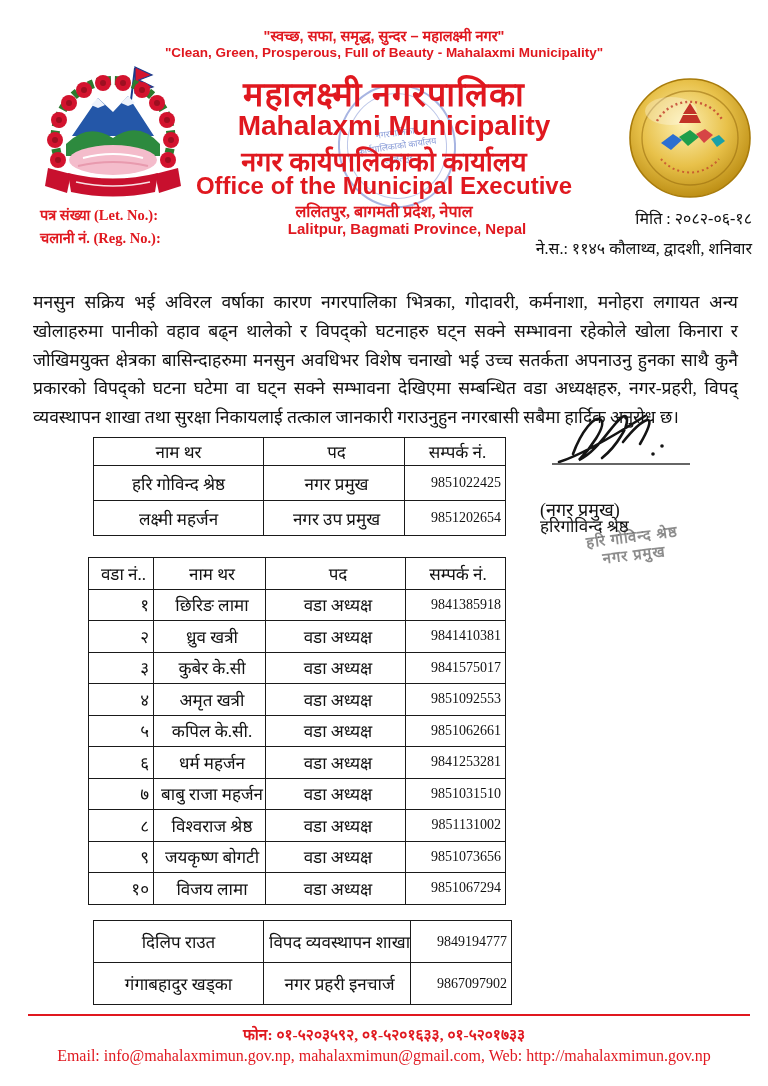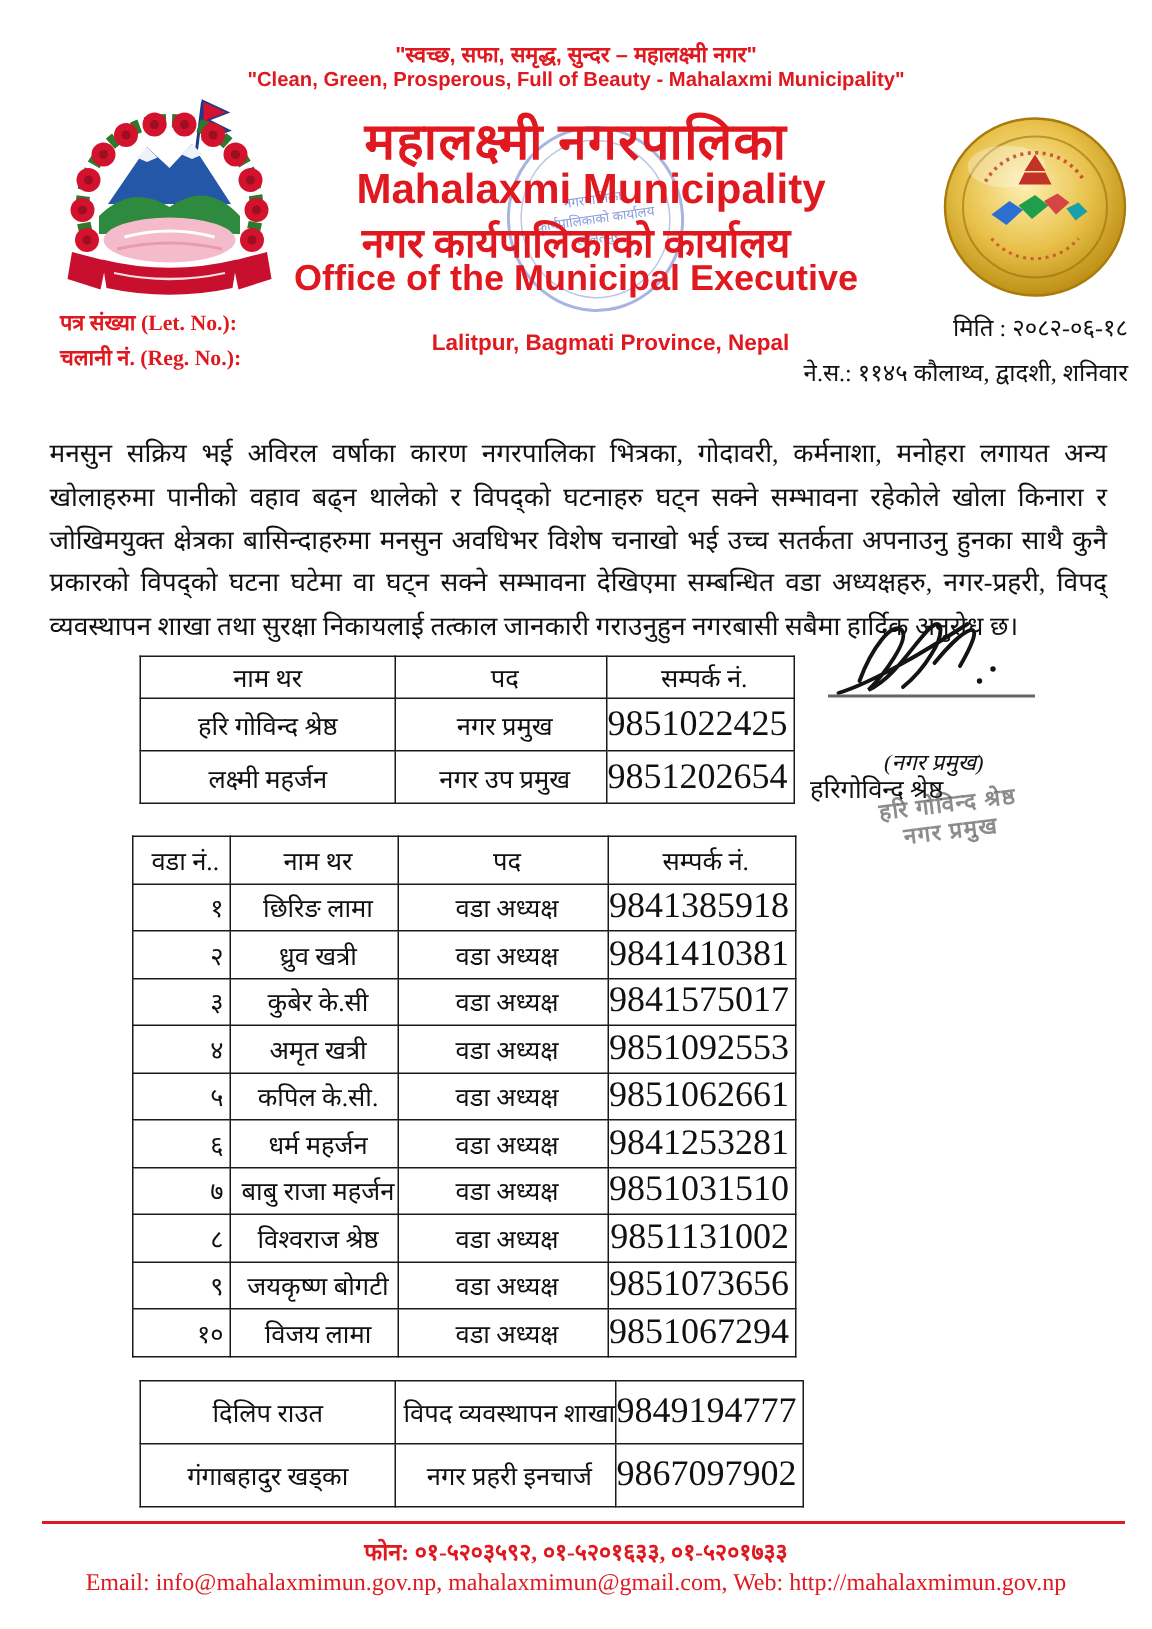--- a/index.html
+++ b/index.html
@@ -44,34 +44,34 @@
     left:33px; top:288px; width:705px; font-size:17.5px; line-height:28.8px;
     text-align:justify;
   }
 
   
   table { border-collapse:collapse; table-layout:fixed; background:transparent; }
   td, th { border:1.6px solid #1a1a1a; font-size:17px; font-weight:normal; overflow:hidden; white-space:nowrap; }
   .t-name-c { text-align:center; }
   .t-left { text-align:center; padding-left:5px; }
   .t-right { text-align:right; padding-right:4px; }
-  .t-num { font-size:24px; }
+  .t-num { font-size:14px; }
   .tbl-officials { left:93px; top:437px; }
   .tbl-officials tr.hdr td { height:28px; }
   .tbl-officials tr td { height:35px; }
   .tbl-wards { left:88px; top:557px; }
   .tbl-wards tr td { height:31.5px; }
   .tbl-contacts { left:93px; top:920px; }
   .tbl-contacts tr td { height:42px; }
 
   
   .sig-svg { left:545px; top:410px; width:140px; height:54px; }
   .sig-line { left:552px; top:463px; width:138px; height:2px; background:#666; }
   .sig-name { left:540px; top:470px; width:165px; text-align:left; font-size:17px;margin-top:44px; }
-  .sig-title { left:540px; top:497px; width:165px; text-align:center; font-size:15px;font-style:italic; }
+  .sig-title { left:540px; top:497px; width:165px; font-size:18px; }
   .sig-stamp {
     left:553px; top:528px; width:160px; text-align:center;
     transform:rotate(-7deg); color:rgba(45,45,45,.55);
     font-size:15px; font-weight:bold; line-height:18px; letter-spacing:1px;
   }
 
   
   .foot-rule { left:28px; top:1014px; width:722px; height:2.4px; background:#e0181f; }
   .foot-phone { top:1023px; font-size:15.5px; font-weight:bold; }
   .foot-email { top:1047px; font-size:16px; }
@@ -163,20 +163,21 @@
     <div class="inner-ring"></div>
     <span>नगरपालिका</span>
     <span>कार्यपालिकाको कार्यालय</span>
     <span>ललितपुर</span>
   </div>
 
   <div class="abs ctr red title-np">महालक्ष्मी नगरपालिका</div>
   <div class="abs ctr red title-en">Mahalaxmi Municipality</div>
   <div class="abs ctr red office-np">नगर कार्यपालिकाको कार्यालय</div>
   <div class="abs ctr red office-en">Office of the Municipal Executive</div>
+  <div class="abs ctr red addr-np">ललितपुर, बागमती प्रदेश, नेपाल</div>
   <div class="abs ctr red addr-en">Lalitpur, Bagmati Province, Nepal</div>
 
   <div class="abs red letno">पत्र संख्या (Let. No.):</div>
   <div class="abs red regno">चलानी नं. (Reg. No.):</div>
 
   <div class="abs date-line">मिति : २०८२-०६-१८</div>
   <div class="abs ns-line">ने.स.: ११४५ कौलाथ्व, द्वादशी, शनिवार</div>
 
   <div class="abs para">मनसुन सक्रिय भई अविरल वर्षाका कारण नगरपालिका भित्रका, गोदावरी, कर्मनाशा, मनोहरा लगायत अन्य खोलाहरुमा पानीको वहाव बढ्न थालेको र विपद्को घटनाहरु घट्न सक्ने सम्भावना रहेकोले खोला किनारा र जोखिमयुक्त क्षेत्रका बासिन्दाहरुमा मनसुन अवधिभर विशेष चनाखो भई उच्च सतर्कता अपनाउनु हुनका साथै कुनै प्रकारको विपद्को घटना घटेमा वा घट्न सक्ने सम्भावना देखिएमा सम्बन्धित वडा अध्यक्षहरु, नगर-प्रहरी, विपद् व्यवस्थापन शाखा तथा सुरक्षा निकायलाई तत्काल जानकारी गराउनुहुन नगरबासी सबैमा हार्दिक अनुरोध छ।</div>
 

